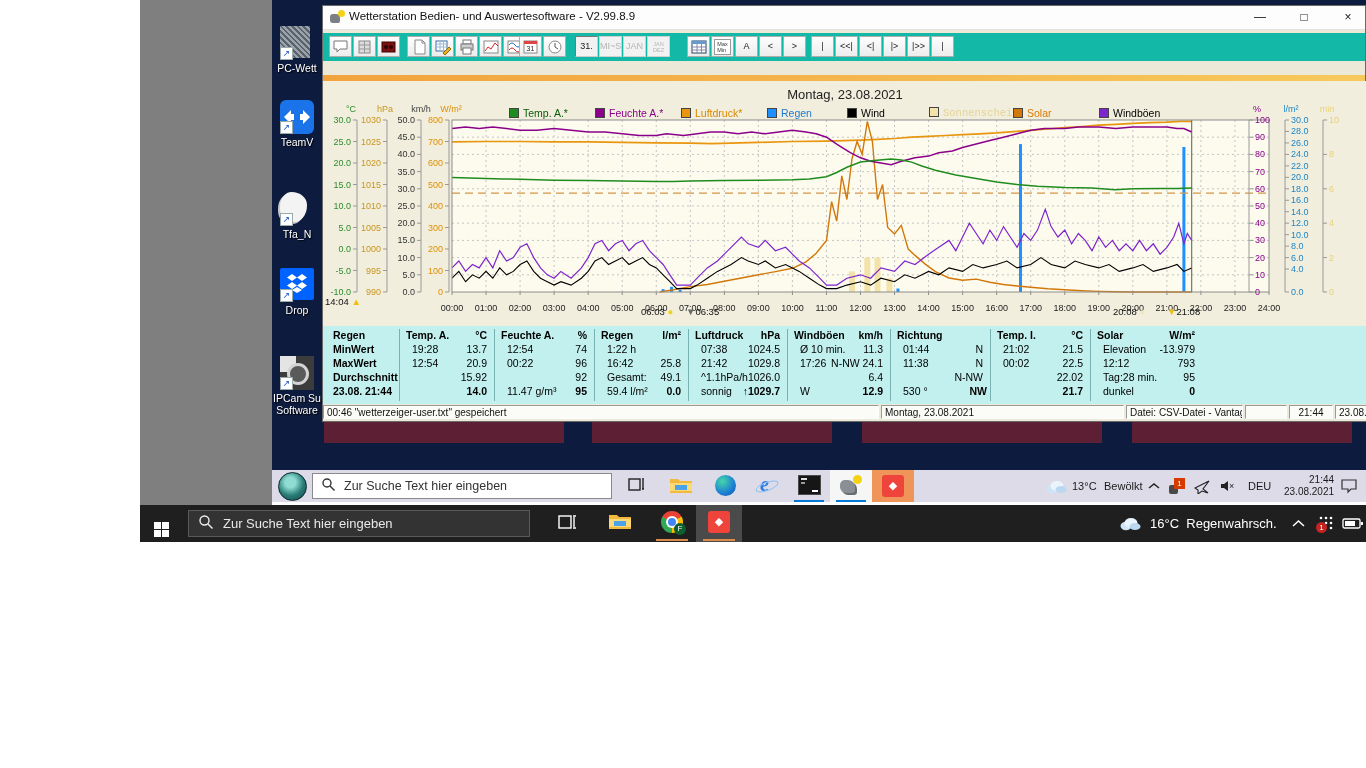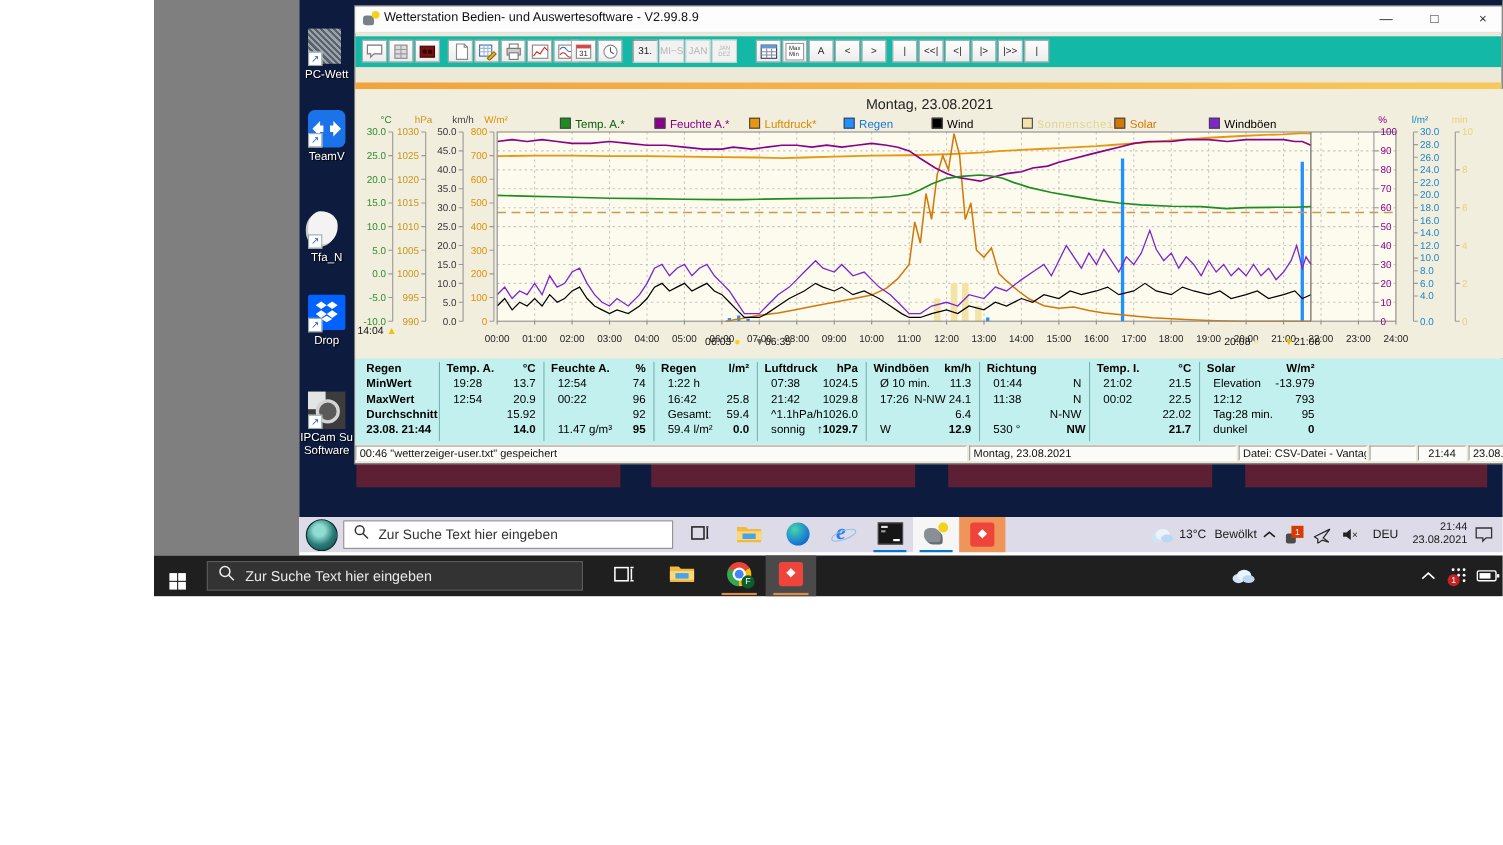--- a/index.html
+++ b/index.html
@@ -452,21 +452,21 @@
       <div class="tcell" style="left: 176px; top: 45px; width: 88px; text-align: right;">92</div>
       <div class="tcell" style="left: 184px; top: 59px;">11.47 g/m³</div>
       <div class="tcell" style="left: 176px; top: 59px; width: 88px; text-align: right; font-weight: bold;">95</div>
       <div class="tdiv" style="left: 271px;"></div>
       <div class="tcell" style="left: 278px; top: 3px; font-weight: bold;">Regen</div>
       <div class="tcell" style="left: 276px; top: 3px; width: 82px; text-align: right; font-weight: bold;">l/m²</div>
       <div class="tcell" style="left: 284px; top: 17px;">1:22 h</div>
       <div class="tcell" style="left: 284px; top: 31px;">16:42</div>
       <div class="tcell" style="left: 276px; top: 31px; width: 82px; text-align: right;">25.8</div>
       <div class="tcell" style="left: 284px; top: 45px;">Gesamt:</div>
-      <div class="tcell" style="left: 276px; top: 45px; width: 82px; text-align: right;">59.4</div>
+      <div class="tcell" style="left: 276px; top: 45px; width: 82px; text-align: right;">49.1</div>
       <div class="tcell" style="left: 284px; top: 59px;">59.4 l/m²</div>
       <div class="tcell" style="left: 276px; top: 59px; width: 82px; text-align: right; font-weight: bold;">0.0</div>
       <div class="tdiv" style="left: 365px;"></div>
       <div class="tcell" style="left: 372px; top: 3px; font-weight: bold;">Luftdruck</div>
       <div class="tcell" style="left: 370px; top: 3px; width: 87px; text-align: right; font-weight: bold;">hPa</div>
       <div class="tcell" style="left: 378px; top: 17px;">07:38</div>
       <div class="tcell" style="left: 370px; top: 17px; width: 87px; text-align: right;">1024.5</div>
       <div class="tcell" style="left: 378px; top: 31px;">21:42</div>
       <div class="tcell" style="left: 370px; top: 31px; width: 87px; text-align: right;">1029.8</div>
       <div class="tcell" style="left: 378px; top: 45px;">^1.1hPa/h</div>
@@ -612,20 +612,21 @@
         </svg></span></div>
     <div class="slot2" style="left: 509px;"><span class="ic"><span style="position:relative;display:inline-block;width:22px;height:22px;"><span style="position:absolute;inset:0;border-radius:50%;background:conic-gradient(from -60deg,#ea4335 0 120deg,#fbbc05 120deg 240deg,#34a853 240deg 360deg);"></span><span style="position:absolute;left:5px;top:5px;width:12px;height:12px;border-radius:50%;background:#fff;"></span><span style="position:absolute;left:7px;top:7px;width:8px;height:8px;border-radius:50%;background:#4285f4;"></span><span style="position:absolute;right:-3px;bottom:-2px;width:12px;height:12px;border-radius:50%;background:#0b5e2e;color:#fff;font-size:8px;line-height:12px;text-align:center;">F</span></span></span><div class="underline-o"></div></div>
     <div class="slot2" style="left: 556px; background: rgb(74, 74, 74);"><span class="ic"><span style="display:inline-block;width:22px;height:22px;background:#ef443b;border-radius:3px;text-align:center;line-height:21px;color:#fff;font-size:11px;">◆</span></span><div class="underline-o"></div></div>
     <div class="trayitem2" style="left: 978px;">
       <svg width="24" height="15">
         <ellipse cx="8" cy="10" rx="5.5" ry="4.2" fill="#cfe4f7"></ellipse>
         <ellipse cx="13" cy="7" rx="6.5" ry="5" fill="#eaf4fc"></ellipse>
         <ellipse cx="17" cy="10.5" rx="5.5" ry="3.6" fill="#bcd8f0"></ellipse>
       </svg>
     </div>
+    <div class="trayitem2" style="left: 1010px;">16°C&nbsp; Regenwahrsch.</div>
     <div class="trayitem2" style="left: 1152px;">
       <svg width="13" height="9">
         <path d="M1 7l5.5-5 5.5 5" fill="none" stroke="#fff" stroke-width="1.5"></path>
       </svg>
     </div>
     <div class="trayitem2" style="left: 1176px;">
       <span style="position:relative;display:inline-block;width:19px;height:19px;"><svg width="19" height="19">
           <g fill="#fff">
             <circle cx="5" cy="4" r="1.3"></circle>
             <circle cx="10" cy="4" r="1.3"></circle>

